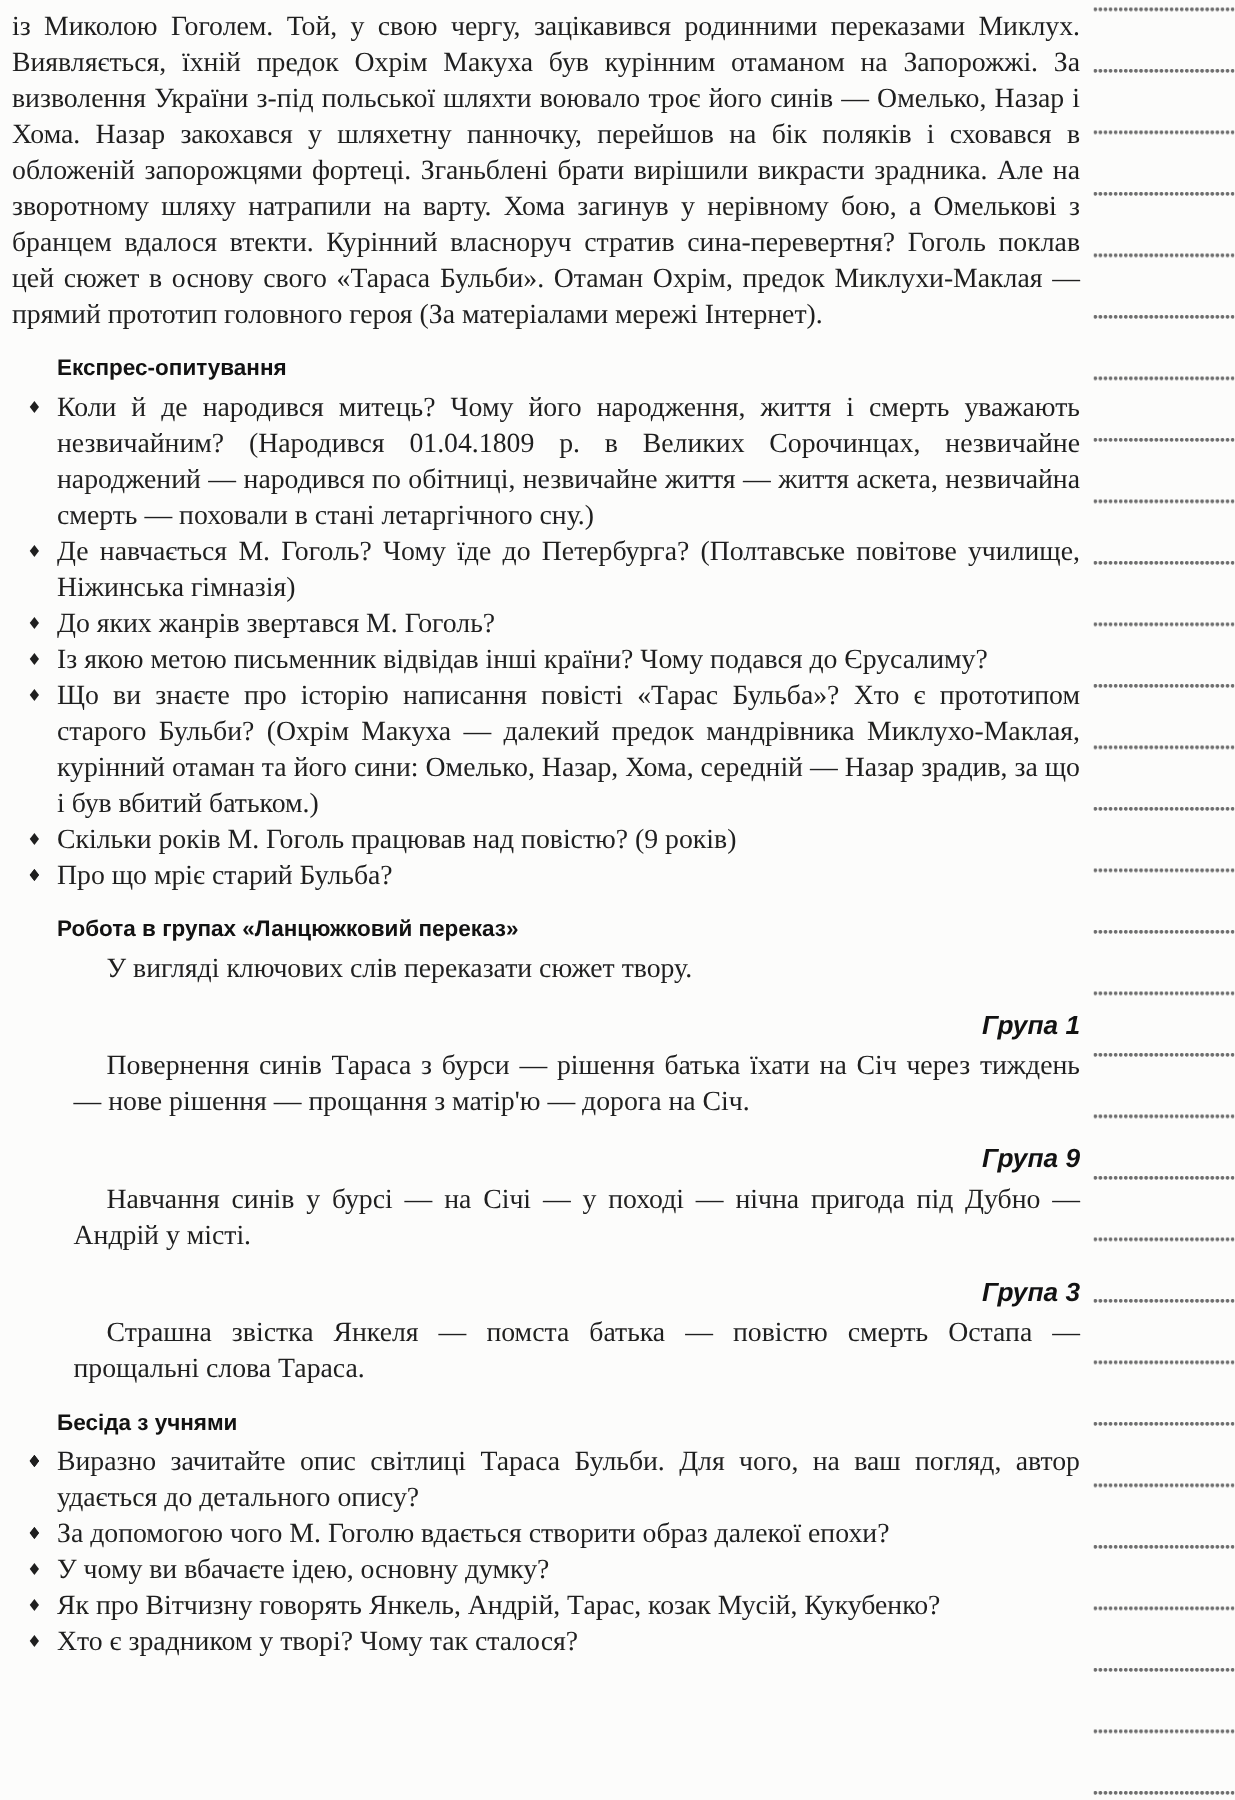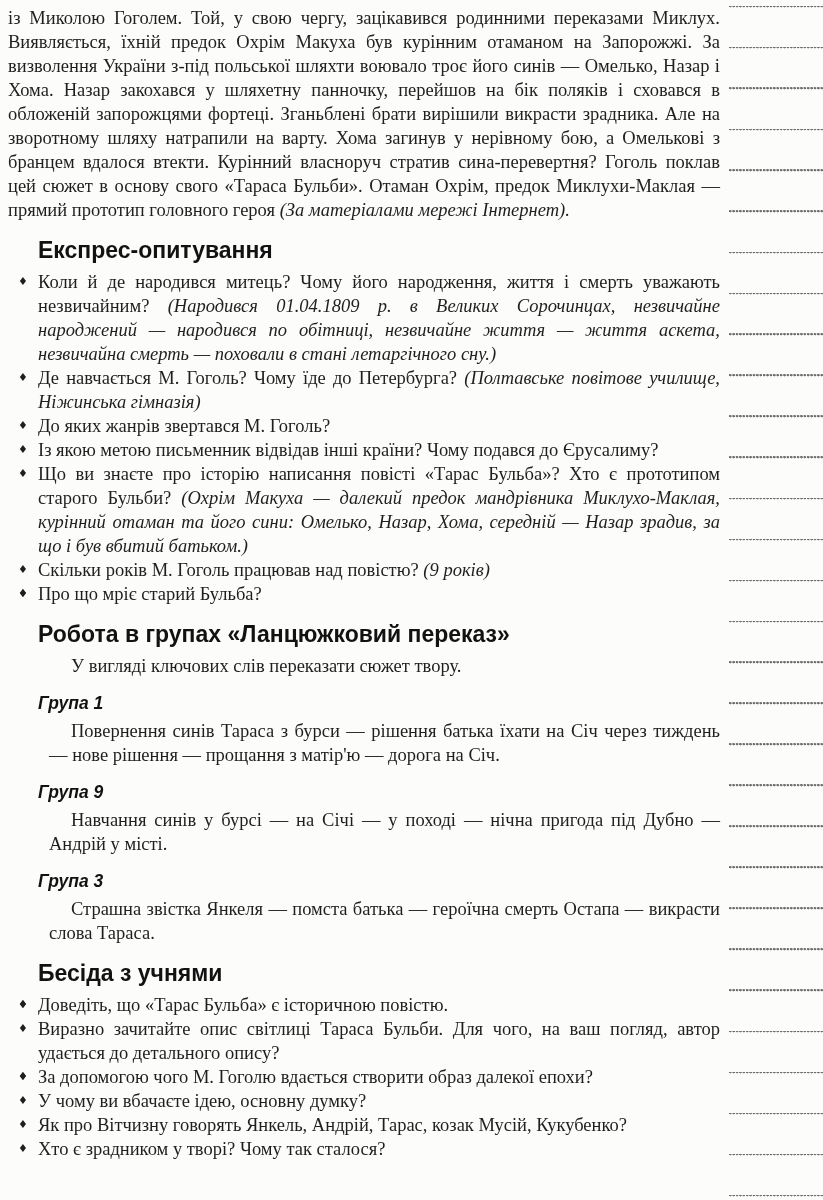--- a/index.html
+++ b/index.html
@@ -7,29 +7,29 @@
     width:823px; height:1200px; position:relative;
     background:#fcfcfb; color:#1f1f1f;
     font-family:"Liberation Serif", serif;
     overflow:hidden;
   }
   .page { position:relative; width:823px; height:1200px; }
   .content { position:absolute; left:8px; top:6px; width:712px; }
 
   .para { margin:0; text-align:justify; font-size:18.5px; line-height:24px; }
   .ind  { text-indent:22px;margin-left:41px; }
-  .it   { font-style:italic; }
+  .it   { }
 
   .h-sans {
     font-family:"Liberation Sans", sans-serif; font-weight:bold;
-    font-size:23px; color:#121212; margin:15px 0 6px 30px;
+    font-size:15px; color:#121212; margin:15px 0 6px 30px;
   }
   .h-group {
     font-family:"Liberation Sans", sans-serif; font-weight:bold; font-style:italic;
-    font-size:17.5px; color:#121212; margin:15px 0 5px 30px;
+    font-size:17.5px; color:#121212; margin:15px 0 5px 30px;text-align:right;
   }
 
   ul.blist { list-style:none; margin:2px 0 0 0; padding:0; }
   ul.blist li {
     position:relative; padding-left:30px; margin:0;
     text-align:justify; font-size:18.5px; line-height:24px;
   }
   .dm {
     position:absolute; left:10px; top:0;
     font-family:"DejaVu Sans", sans-serif;
@@ -67,27 +67,27 @@
     <h3 class="h-sans">Робота в групах «Ланцюжковий переказ»</h3>
     <p class="para ind">У вигляді ключових слів переказати сюжет твору.</p>
 
     <h4 class="h-group">Група 1</h4>
     <p class="para ind">Повернення синів Тараса з бурси — рішення батька їхати на Січ через тиждень — нове рішення — прощання з матір'ю — дорога на Січ.</p>
 
     <h4 class="h-group">Група 9</h4>
     <p class="para ind">Навчання синів у бурсі — на Січі — у поході — нічна пригода під Дубно — Андрій у місті.</p>
 
     <h4 class="h-group">Група 3</h4>
-    <p class="para ind">Страшна звістка Янкеля — помста батька — героїчна смерть Остапа — викрасти слова Тараса.</p>
+    <p class="para ind">Страшна звістка Янкеля — помста батька — повістю смерть Остапа — прощальні слова Тараса.</p>
 
     <h3 class="h-sans">Бесіда з учнями</h3>
 
     <ul class="blist">
       <li><span class="dm">♦</span></li>
-      <li><span class="dm">♦</span><span>Доведіть, що «Тарас Бульба» є історичною повістю.</span></li>
+      <li><span class="dm">♦</span></li>
       <li><span class="dm">♦</span><span>Виразно зачитайте опис світлиці Тараса Бульби. Для чого, на ваш погляд, автор удається до детального опису?</span></li>
       <li><span class="dm">♦</span></li>
       <li><span class="dm">♦</span><span>За допомогою чого М. Гоголю вдається створити образ далекої епохи?</span></li>
       <li><span class="dm">♦</span><span>У чому ви вбачаєте ідею, основну думку?</span></li>
       <li><span class="dm">♦</span><span>Як про Вітчизну говорять Янкель, Андрій, Тарас, козак Мусій, Кукубенко?</span></li>
       <li><span class="dm">♦</span><span>Хто є зрадником у творі? Чому так сталося?</span></li>
     </ul>
 
   </div>
 

